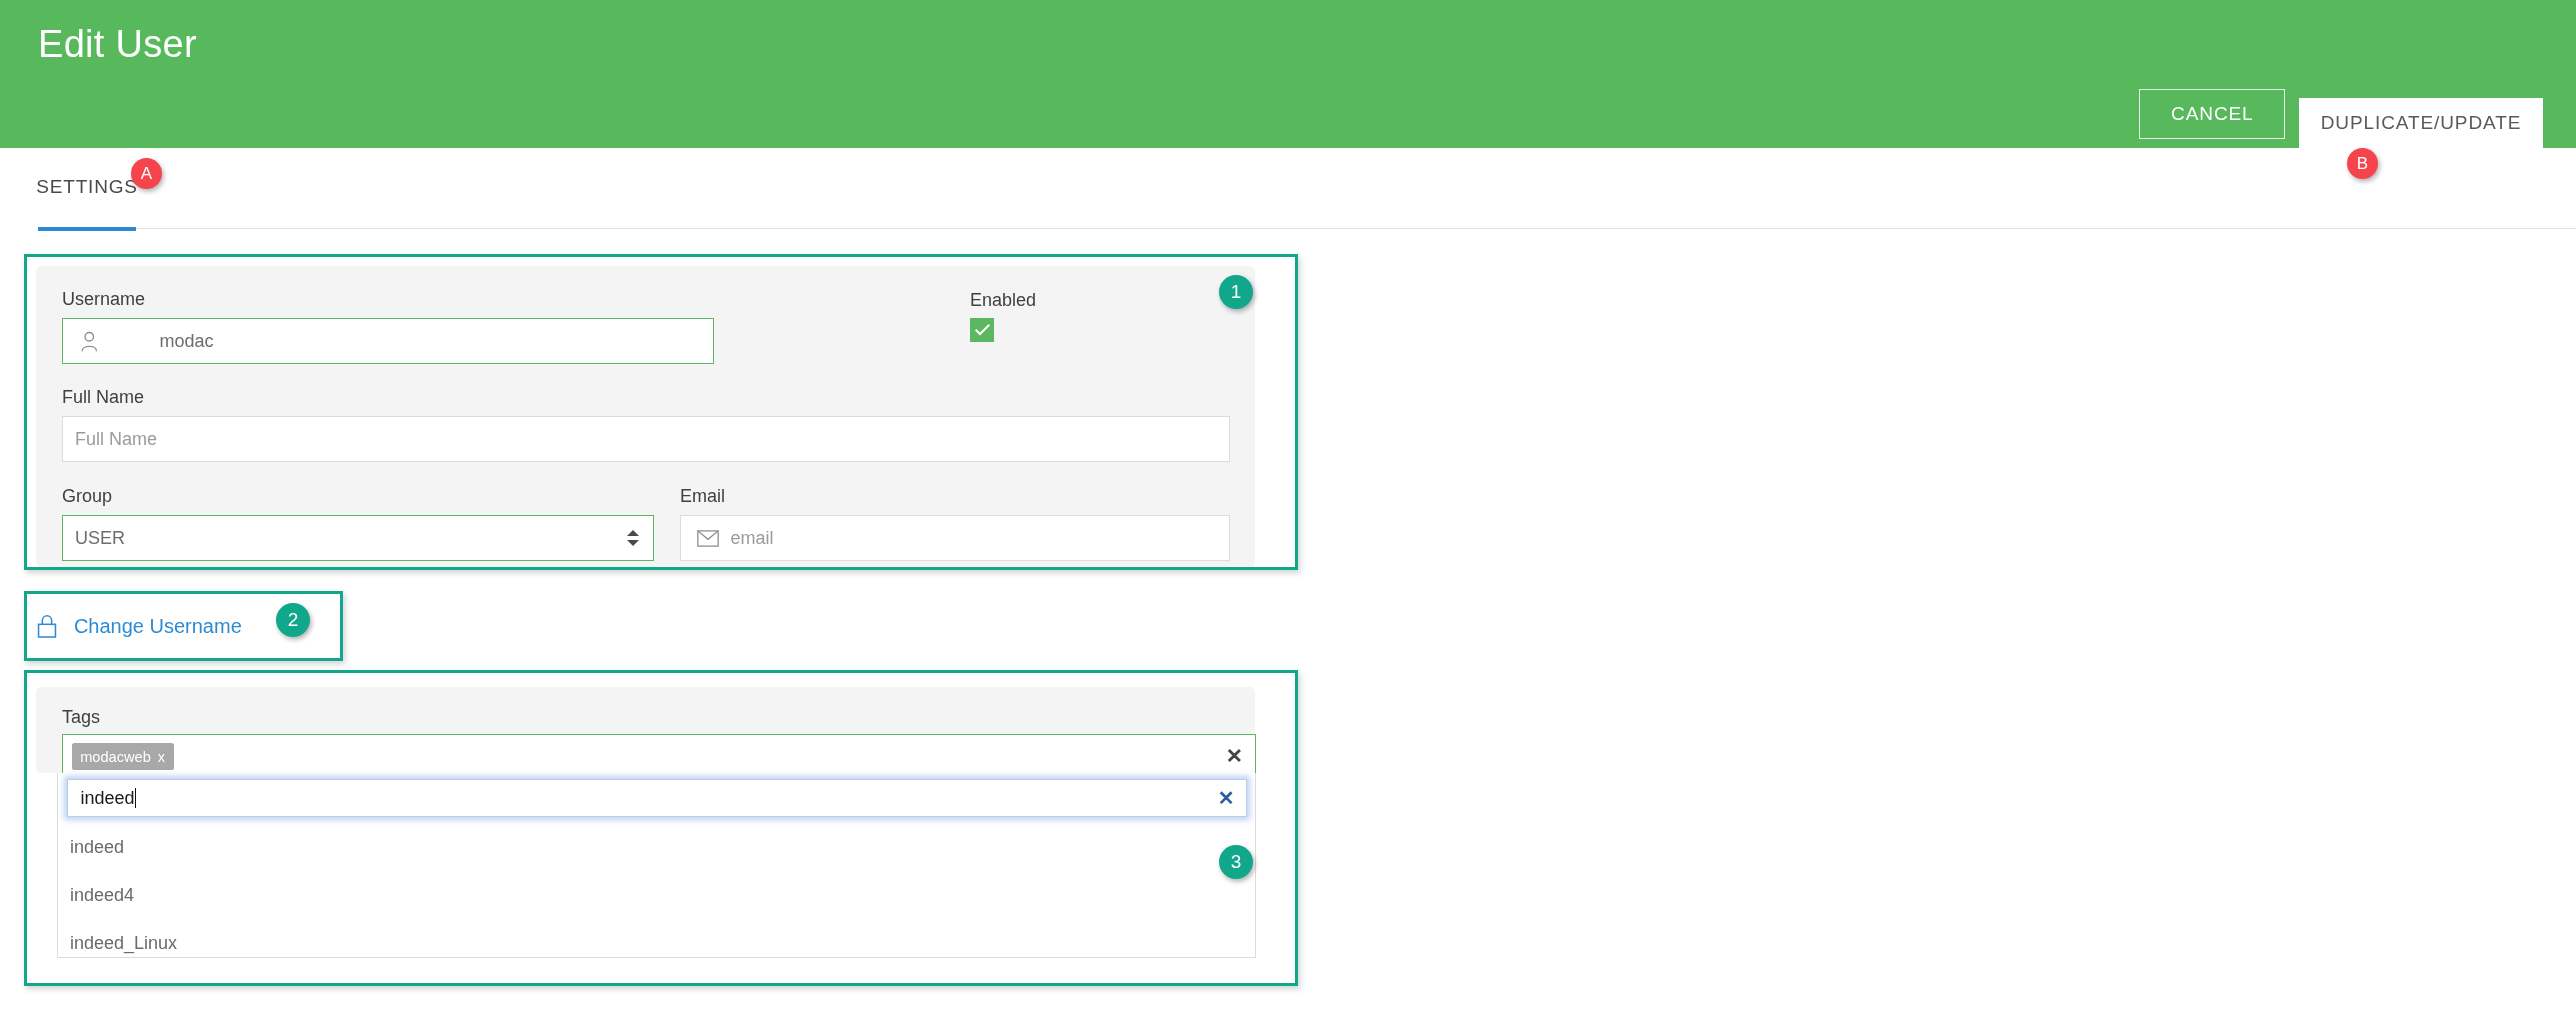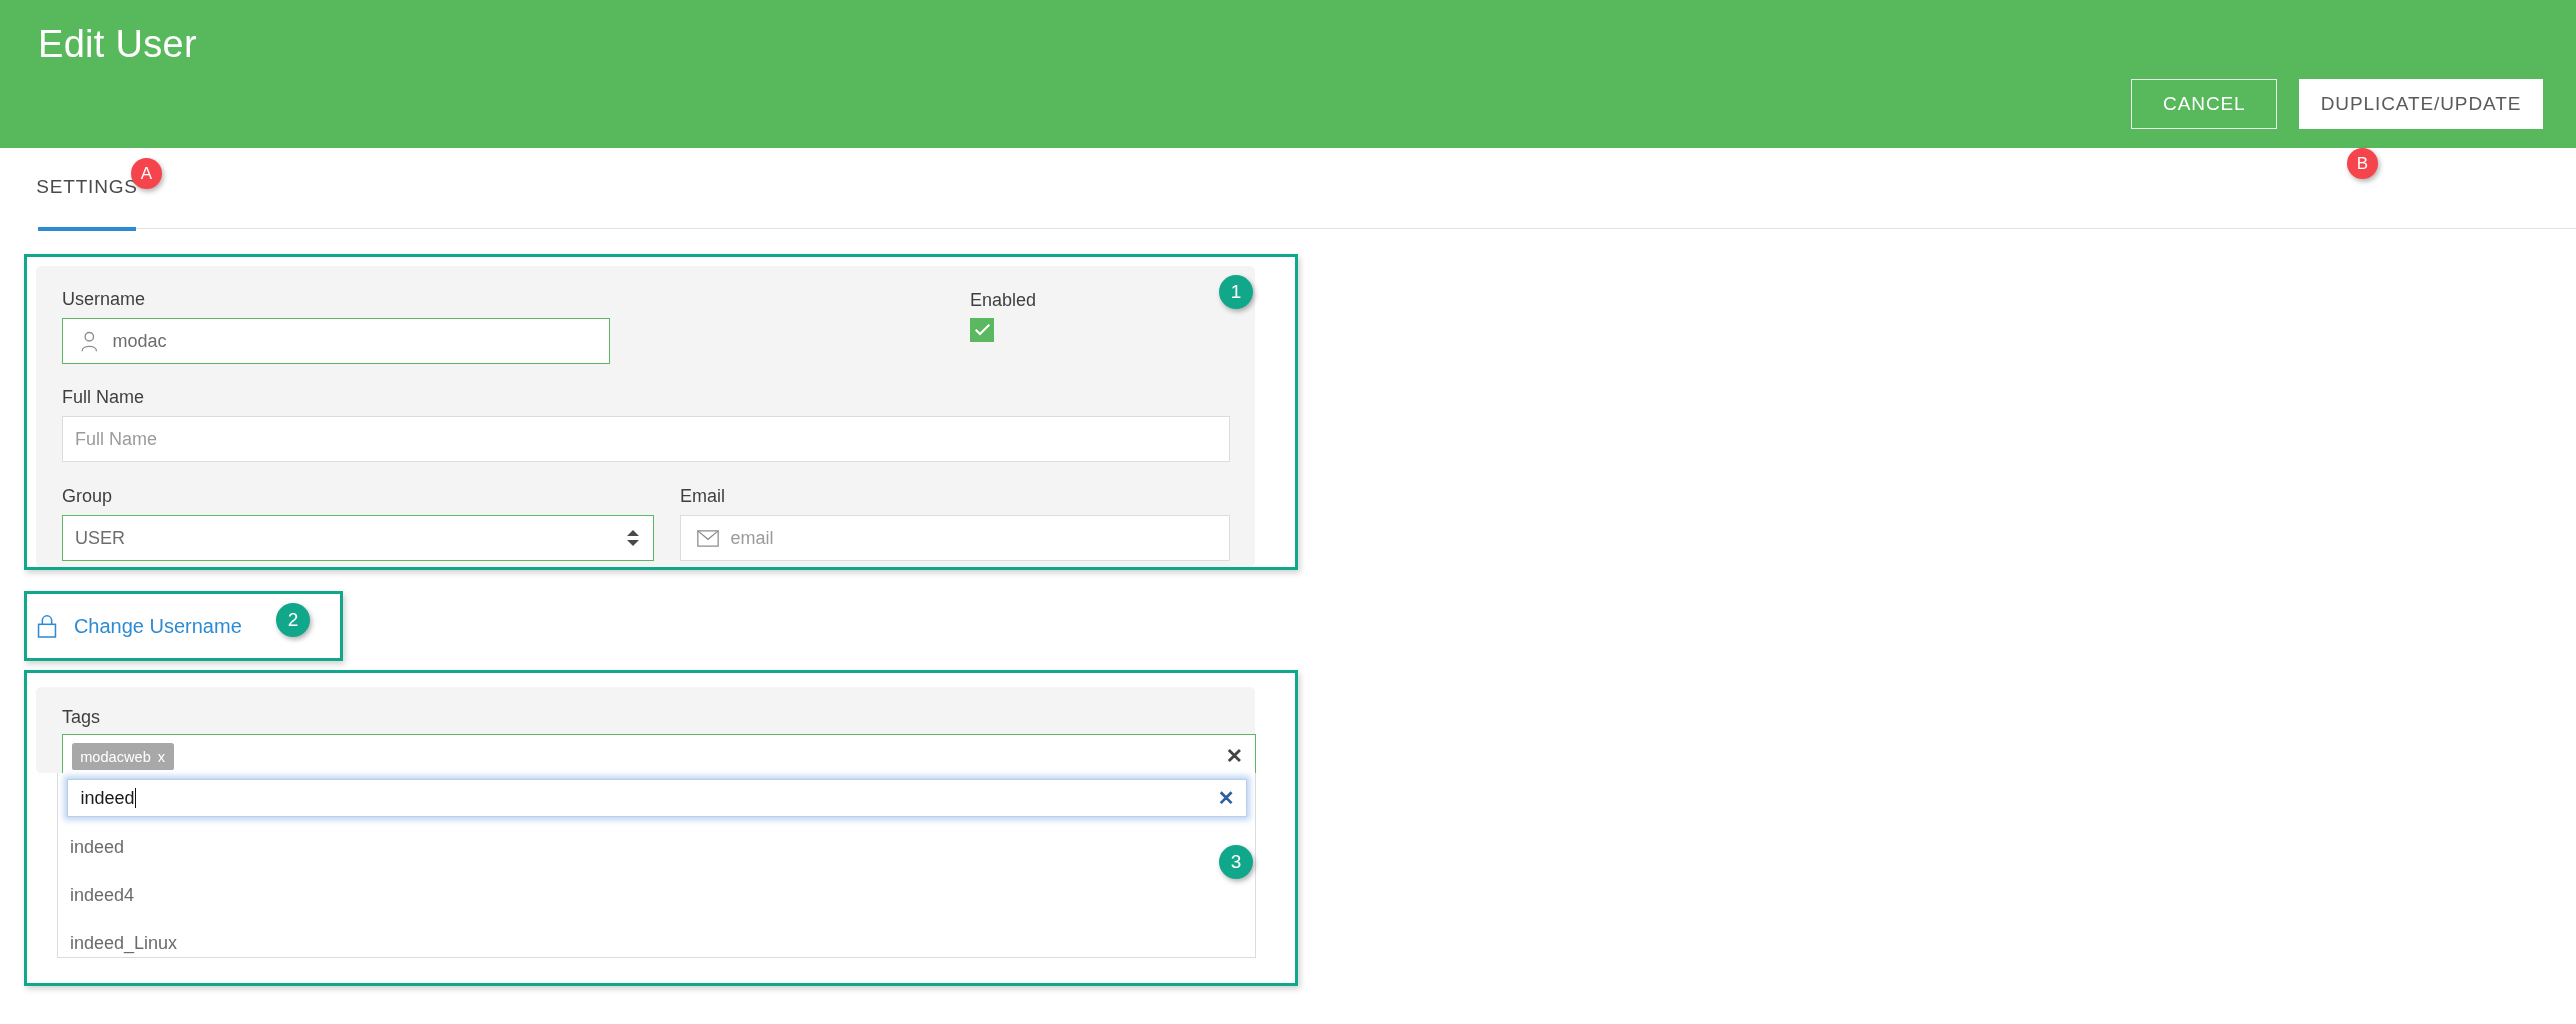--- a/index.html
+++ b/index.html
@@ -19,37 +19,38 @@
     background:#58b85c;
     text-align:center;
   }
   .header-title {
     position:absolute; left:38px; top:22px;
     color:#ffffff; font-size:38px; font-weight:400; letter-spacing:0.3px;
     line-height:1.2;
   }
   .header-actions {
     position:absolute; right:33px; top:79px;
-    display:flex; align-items:center;gap:8px;
+    display:flex; align-items:center;
   }
   .btn {
     height:50px; min-width:146px;
     display:flex; align-items:center; justify-content:center;
     font-size:19px; letter-spacing:0.9px;
     cursor:pointer; user-select:none;
     padding:0 29px;
   }
   .btn-cancel {
     background:transparent; color:#ffffff;
     border:0.9px solid rgba(255,255,255,.85);
     margin-right:13.7px; width:146px;
   }
   .btn-primary {
     background:#ffffff; color:#5a5a5a; border:0.9px solid #ffffff;
     width:244px;
+    margin-top:19px;
   }
 
   
   .tabbar {
     position:absolute; left:0; top:148px; width:2576px; height:70px;
     background:#fff;
   }
   .tab {
     position:absolute; left:45px; top:6.9px;
     height:64px;
@@ -90,21 +91,21 @@
     display:flex; align-items:center; justify-content:center;
     flex:none;
   }
   .input-icon svg { display:block; }
 
   
   #card-settings {
     position:absolute; left:36px; top:266px; width:1219px; height:301px;
   }
   #lbl-username { position:absolute; left:26px; top:24px; }
-  #in-username  { position:absolute; left:26px; top:52px; width:548px; }
+  #in-username  { position:absolute; left:26px; top:52px; width:652px;gap:47px; }
   #lbl-fullname { position:absolute; left:26px; top:122px; }
   #in-fullname  { position:absolute; left:26px; top:150px; width:1168px; }
   #lbl-group    { position:absolute; left:26px; top:221px; }
   #in-group     { position:absolute; left:26px; top:249px; width:592px;
                   color:#6d6d6d; position:absolute; }
   #lbl-email    { position:absolute; left:644px; top:221px; }
   #in-email     { position:absolute; left:644px; top:249px; width:550px; }
 
   .select-arrows {
     margin-left:auto; width:17px; height:29px; flex:none;

